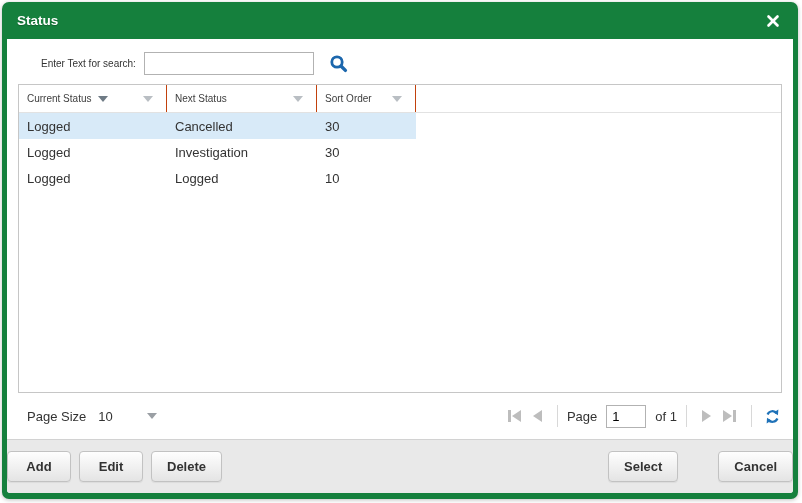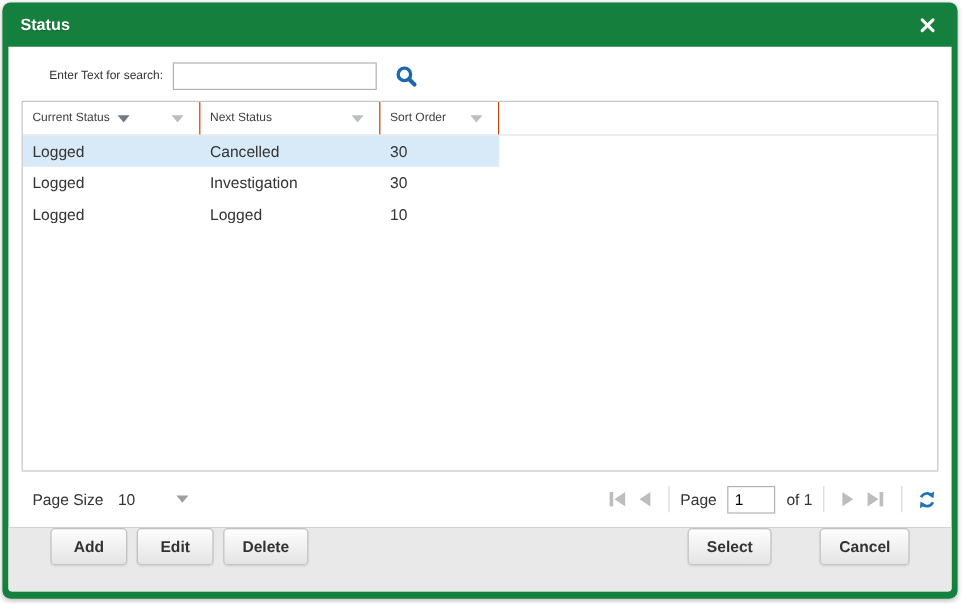--- a/index.html
+++ b/index.html
@@ -196,22 +196,22 @@
     display: flex; align-items: center;
     margin-left: 3px;
   }
   
   .footer {
     flex: 0 0 auto;
     height: 54px;
     background: #e9e9e9;
     border-top: 1px solid #d2d2d2;
     display: flex;
-    align-items: flex-start;
-    padding: 0 35px;
+    align-items: center;
+    padding: 0 0;
     border-radius: 0 0 3px 3px;
   }
   .btn {
     height: 31px;
     min-width: 64px;
     padding: 0 15px;
     font-size: 13px;
     font-weight: bold;
     font-family: "Liberation Sans", sans-serif;
     color: #333;

